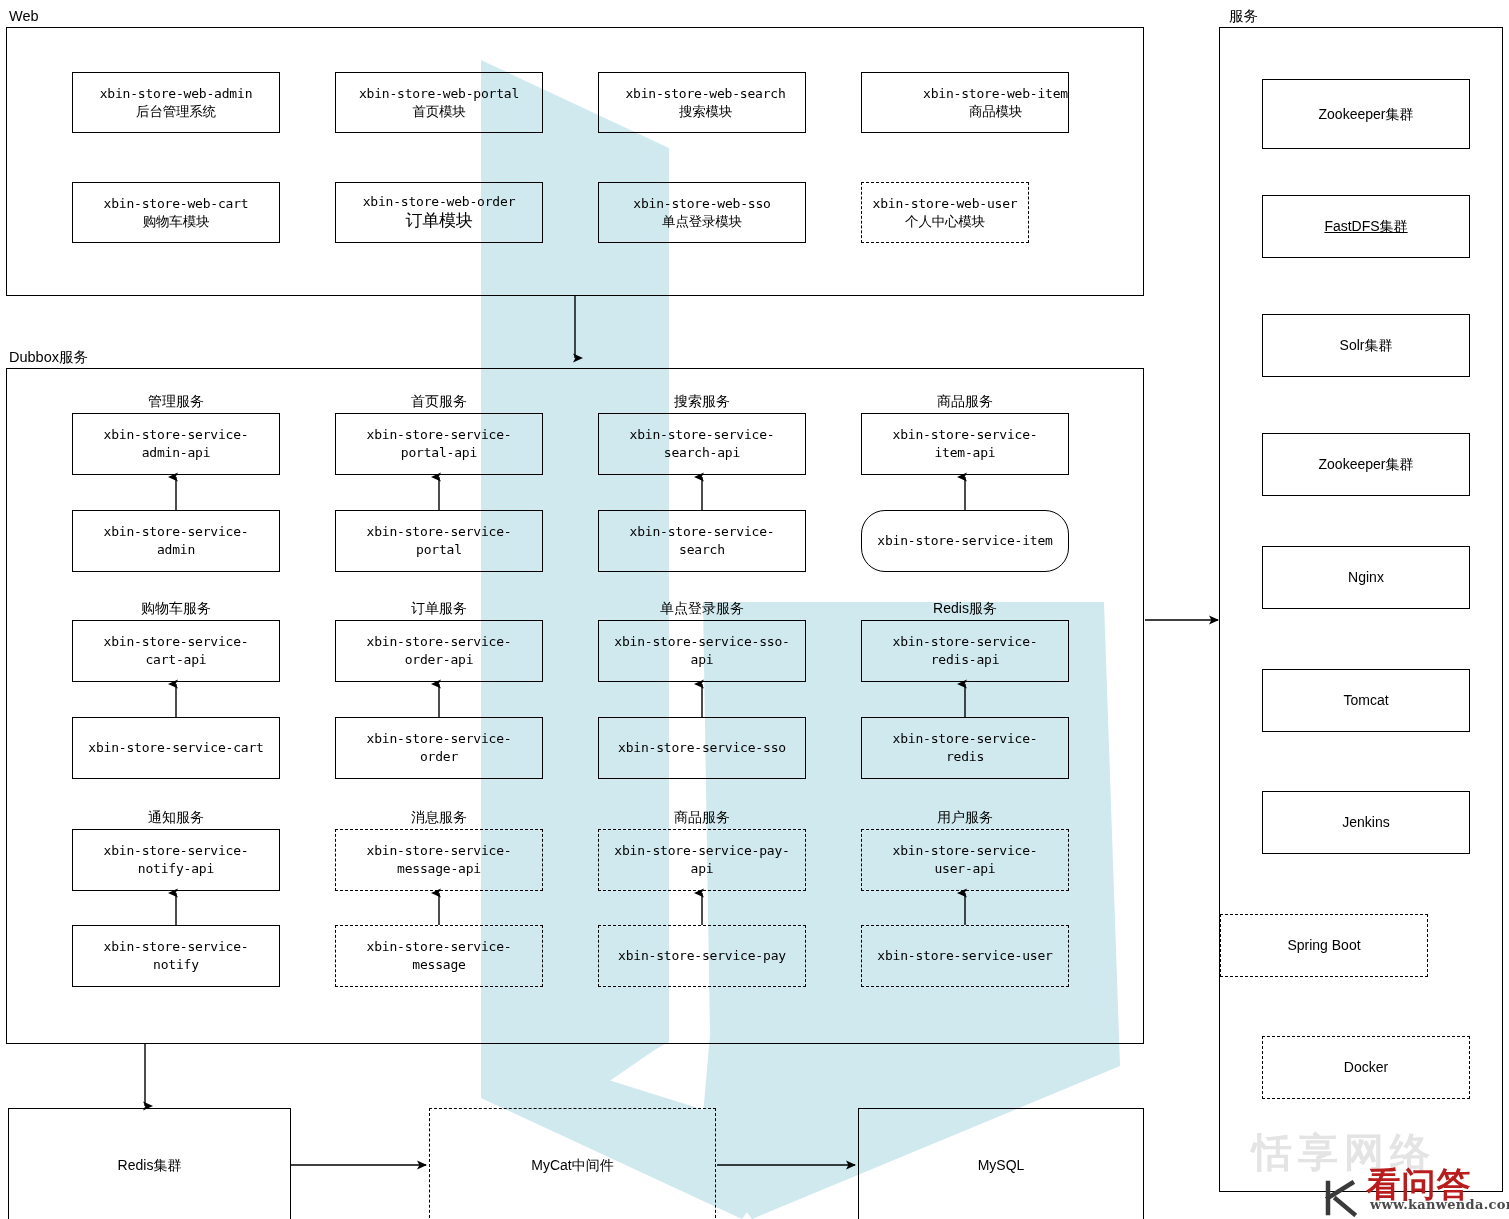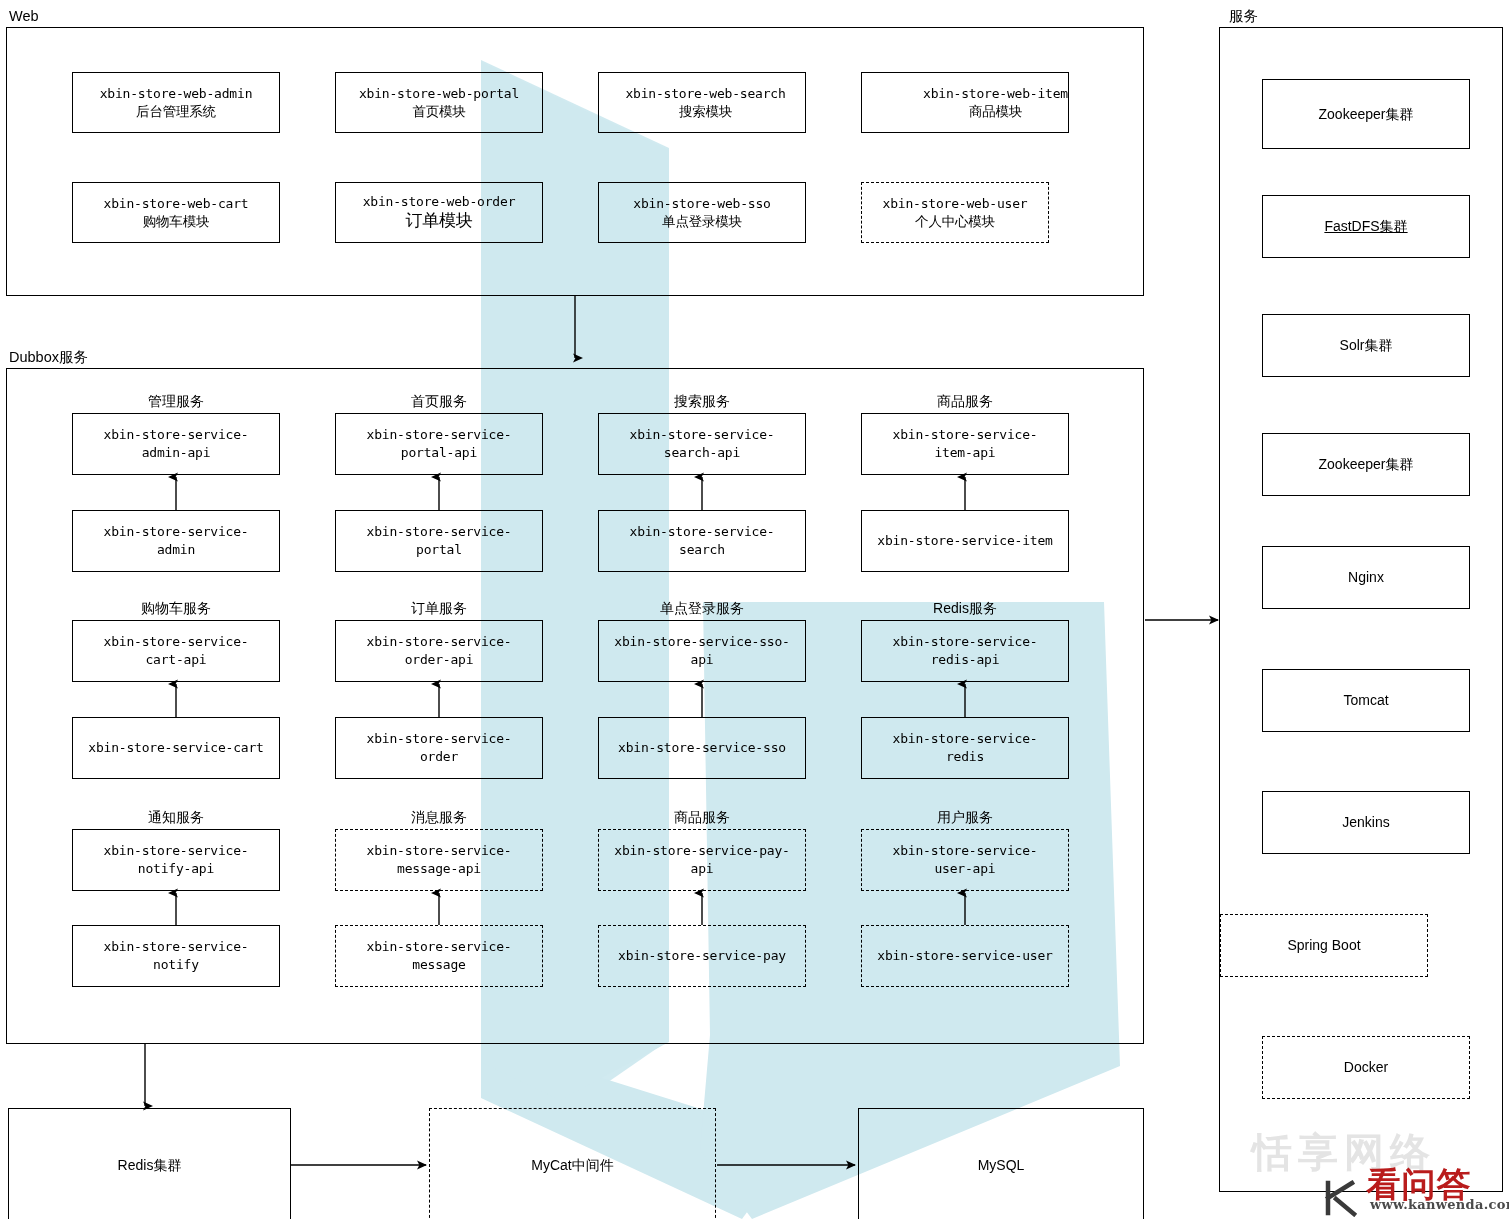--- a/index.html
+++ b/index.html
@@ -216,21 +216,21 @@
       </div>
       <div class="box" style="left: 72px; top: 182px; width: 208px; height: 61px;">
         <div class="mono"><div>xbin-store-web-cart</div><div class="sans" style="font-size: 13.5px;">购物车模块</div></div>
       </div>
       <div class="box" style="left: 335px; top: 182px; width: 208px; height: 61px;">
         <div class="mono"><div>xbin-store-web-order</div><div class="sans" style="font-size: 17px;">订单模块</div></div>
       </div>
       <div class="box" style="left: 598px; top: 182px; width: 208px; height: 61px;">
         <div class="mono"><div>xbin-store-web-sso</div><div class="sans" style="font-size: 13.5px;">单点登录模块</div></div>
       </div>
-      <div class="box dashed" style="left: 861px; top: 182px; width: 188px; height: 61px;">
+      <div class="box dashed" style="left: 861px; top: 182px; width: 168px; height: 61px;">
         <div class="mono"><div>xbin-store-web-user</div><div class="sans" style="font-size: 13.5px;">个人中心模块</div></div>
       </div>
     </div>
 
   <div id="dubbox-boxes">
       <div class="group-caption" style="left: 72px; top: 394px; width: 208px;">管理服务</div>
       <div class="box" style="left: 72px; top: 413px; width: 208px; height: 62px;">
         <div class="mono">xbin-store-service-
 admin-api</div>
       </div>
@@ -254,21 +254,21 @@
       </div>
       <div class="box" style="left: 598px; top: 510px; width: 208px; height: 62px;">
         <div class="mono">xbin-store-service-
 search</div>
       </div>
       <div class="group-caption" style="left: 861px; top: 394px; width: 208px;">商品服务</div>
       <div class="box" style="left: 861px; top: 413px; width: 208px; height: 62px;">
         <div class="mono">xbin-store-service-
 item-api</div>
       </div>
-      <div class="box" style="left: 861px; top: 510px; width: 208px; height: 62px;">
+      <div class="box" style="left: 861px; top: 510px; width: 208px; height: 62px; border-radius: 24px;">
         <div class="mono">xbin-store-service-item</div>
       </div>
       <div class="group-caption" style="left: 72px; top: 601px; width: 208px;">购物车服务</div>
       <div class="box" style="left: 72px; top: 620px; width: 208px; height: 62px;">
         <div class="mono">xbin-store-service-
 cart-api</div>
       </div>
       <div class="box" style="left: 72px; top: 717px; width: 208px; height: 62px;">
         <div class="mono">xbin-store-service-cart</div>
       </div>

